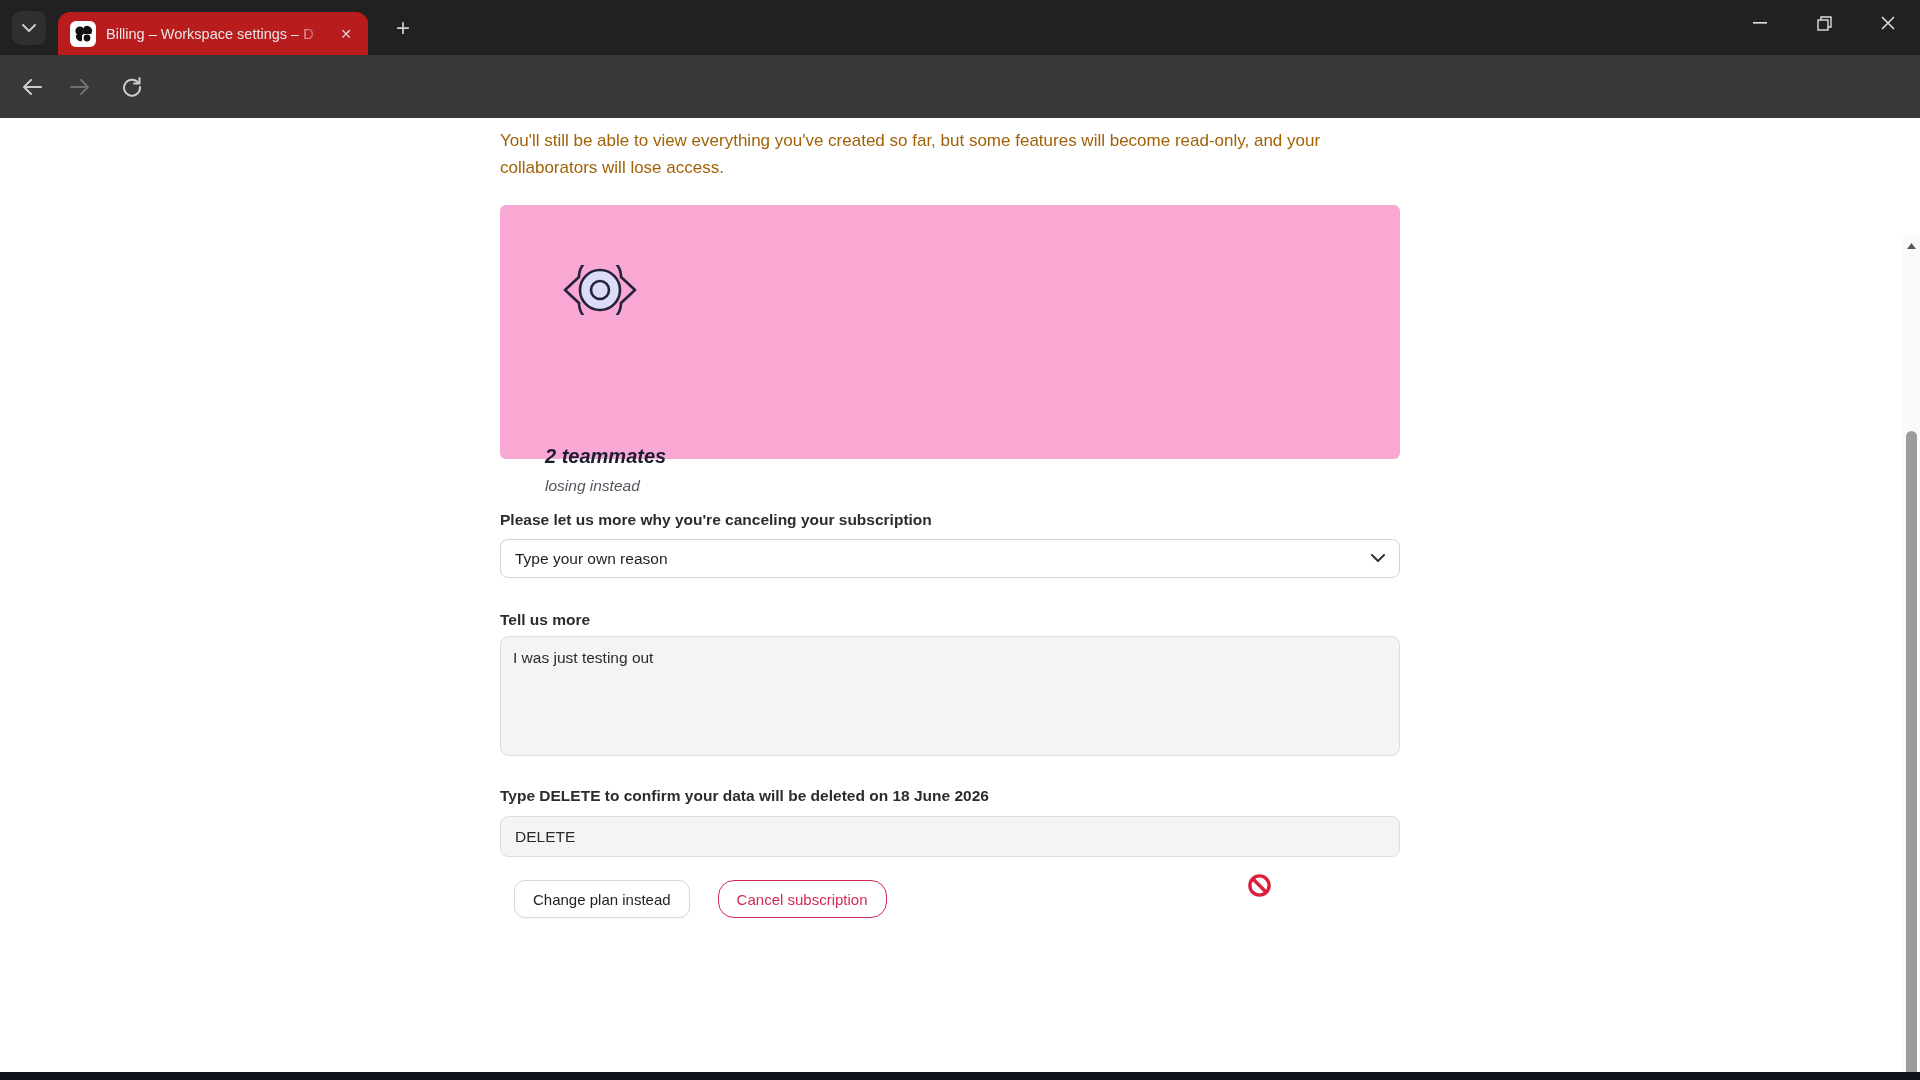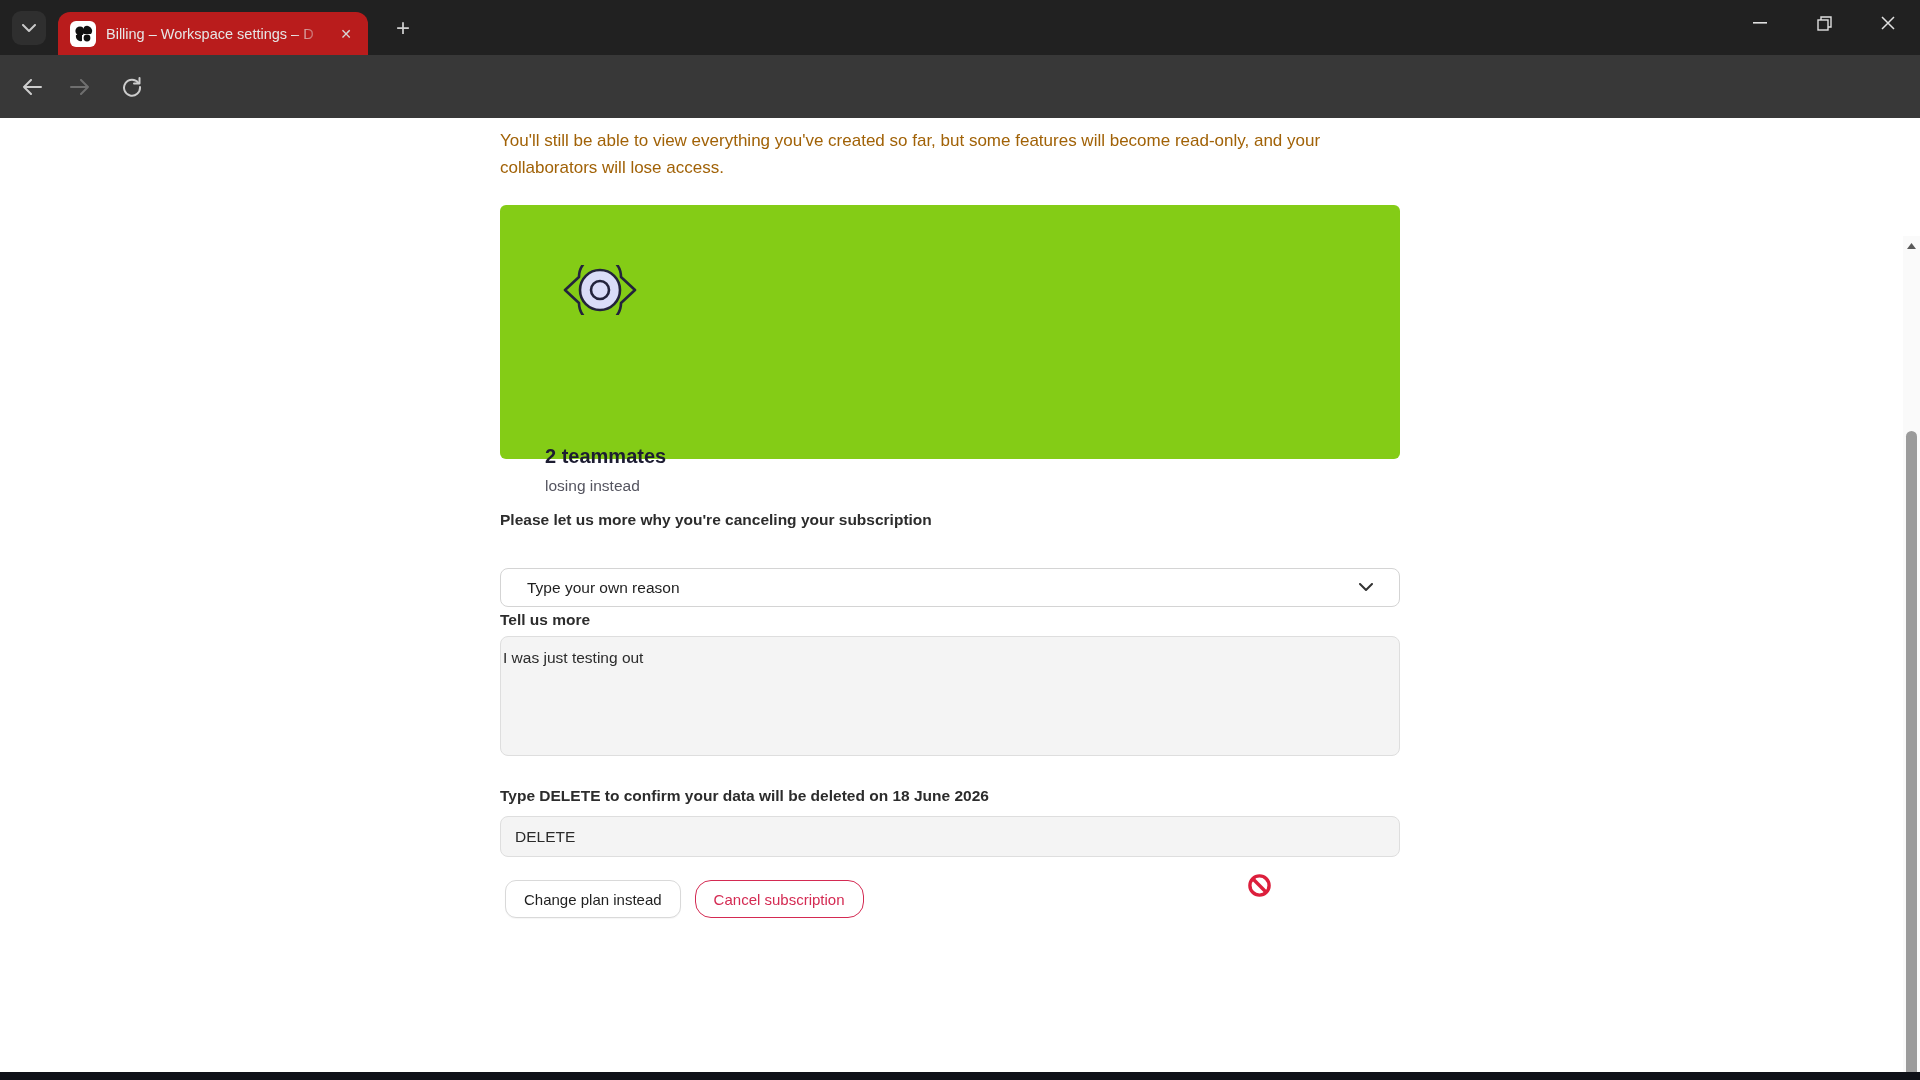--- a/index.html
+++ b/index.html
@@ -35,40 +35,40 @@
   .incognito-chip { position:absolute; left:1722px; top:66px; height:44px; width:140px; border-radius:22px;
                     background:#242424; display:flex; align-items:center; justify-content:center; gap:9px; }
   .incognito-chip span { color:#eaeaea; font-size:14.5px; }
   .menu-dots { position:absolute; left:1876px; top:69px; width:30px; height:38px; color:#cfcfcf;
                display:flex; align-items:center; justify-content:center; font-size:18px; letter-spacing:0; }
 
   
   .content { position:absolute; left:0; top:118px; width:1920px; height:954px; background:#ffffff; }
   .page-col { position:absolute; left:500px; top:0; width:900px; }
   .intro { position:absolute; top:9px; left:0; width:902px; color:#a16207; font-size:17px; line-height:27px; }
-  .stat-card { position:absolute; top:87px; left:0; width:900px; height:254px; background:#84cc16; border-radius:6px; }
+  .stat-card { position:absolute; top:87px; left:0; width:900px; height:254px; background:#f9a8d4; border-radius:6px;font-style:italic; }
   .stat-eye { position:absolute; left:63px; top:60px; }
   .stat-count { position:absolute; left:45px; top:240px; font-size:20px; font-weight:700; color:#1d1d32; }
   .stat-sub { position:absolute; left:45px; top:272px; font-size:15.5px; color:#54545f; }
 
   .field-label { position:absolute; left:0; color:#2c2c2c; font-size:15.5px; font-weight:600; }
   .lbl-reason { top:393px; }
   .select-box { position:absolute; top:421px; left:0; width:900px; height:39px; background:#fff;
                 border:1px solid #d4d4d4; border-radius:8px; display:flex; align-items:center;
-                padding:0 26px; font-size:15.5px; color:#1f1f1f;margin-top:29px; }
+                padding:0 14px; font-size:15.5px; color:#1f1f1f; }
   .select-box .chev { margin-left:auto; }
   .lbl-tell { top:493px;text-align:right; }
   .tell-area { position:absolute; top:518px; left:0; width:900px; height:120px; background:#f4f4f4;
                border:1px solid #dedede; border-radius:8px; resize:none; font-family:"Liberation Sans",sans-serif;
-               font-size:15.5px; color:#2b2b2b; padding:12px 2px; outline:none; }
+               font-size:15.5px; color:#2b2b2b; padding:12px 12px; outline:none; }
   .lbl-delete { top:669px; }
   .delete-input { position:absolute; top:698px; left:0; width:900px; height:41px; background:#f4f4f4;
                   border:1px solid #dedede; border-radius:8px; font-family:"Liberation Sans",sans-serif;
                   font-size:15.5px; color:#2b2b2b; padding:0 14px; outline:none; }
-  .btn-row { position:absolute; top:762px; left:5px; display:flex; gap:14px; }
+  .btn-row { position:absolute; top:762px; left:14px; display:flex; gap:28px; }
   .btn { height:38px; border-radius:11px; background:#fff; font-family:"Liberation Sans",sans-serif;
          font-size:15px; display:flex; align-items:center; justify-content:center; padding:0 18px; }
   .btn-secondary { border:1px solid #d9d9d9; color:#1f1f1f; box-shadow:0 1px 1px rgba(0,0,0,.04); }
   .btn-danger { border:1.5px solid #d42a52; color:#d42a52; border-radius:16px; }
   .no-entry { position:absolute; left:748px; top:756px; width:23px; height:23px; }
 
   
   .scrollbar { position:absolute; right:0; top:118px; width:17px; height:954px; background:#fafafa; }
   .sb-arrow { position:absolute; left:0; width:17px; height:16px; display:flex; align-items:center; justify-content:center; }
   .sb-up { top:2px; }

